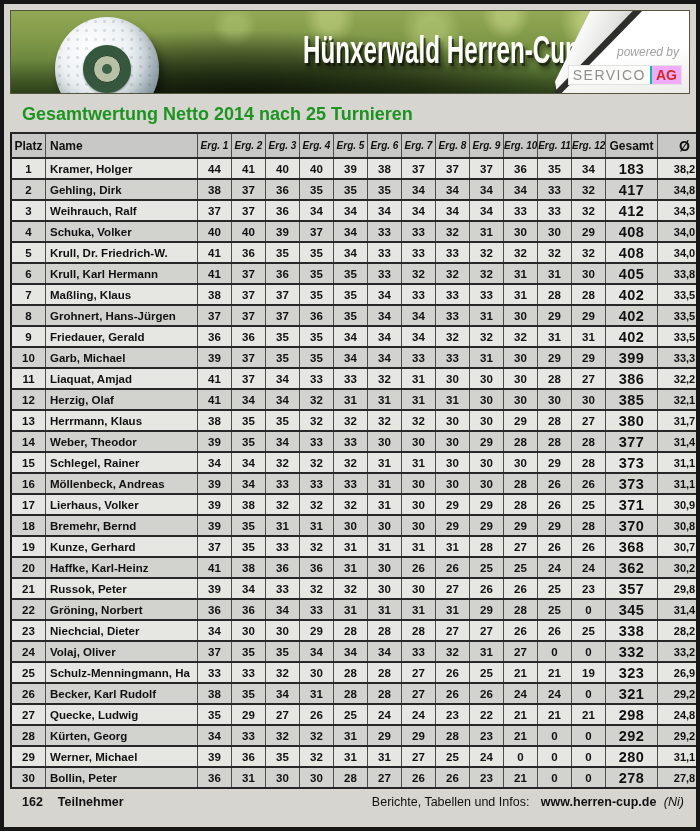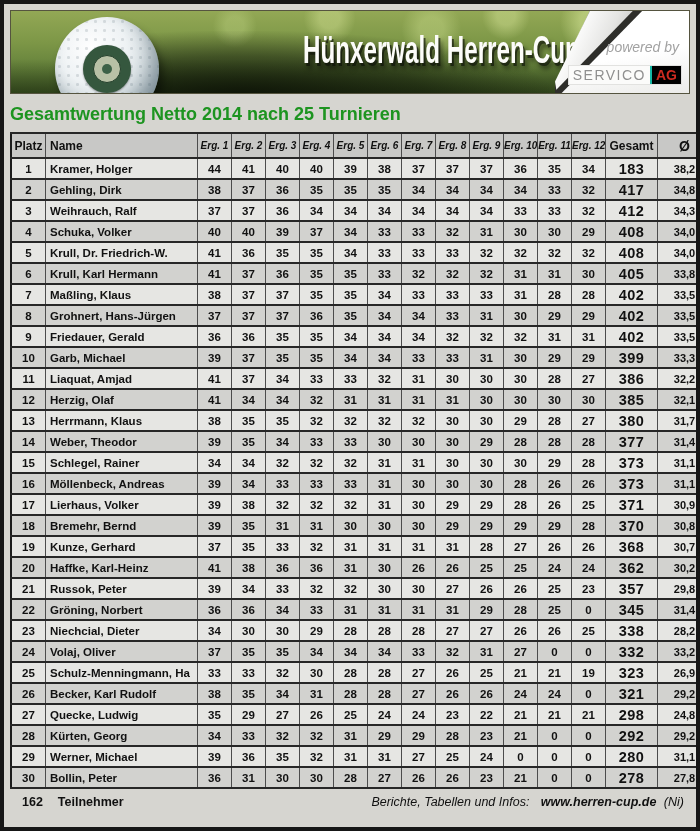--- a/index.html
+++ b/index.html
@@ -44,49 +44,49 @@
   .curl{position:absolute;top:0;right:0;bottom:0;width:134px;}
   .curl-reveal{position:absolute;inset:0;
     background:linear-gradient(170deg,#ffffff 55%,#ebebe9 100%);
     clip-path:polygon(26% 0,100% 0,100% 100%,0 100%);}
   .curl-edge{position:absolute;inset:0;background:#2e2e2a;
     clip-path:polygon(26% 0,65% 0,5% 100%,0 100%,0 90%);}
   .curl-flap{position:absolute;inset:0;
     background:linear-gradient(115deg,#ffffff 16%,#e4e4e2 38%,#bcbcb9 56%,#8d8d8a 72%,#59595­6 86%,#343434 100%);
     background:linear-gradient(115deg,#ffffff 16%,#e4e4e2 38%,#bcbcb9 56%,#8d8d8a 72%,#595956 86%,#343434 100%);
     clip-path:polygon(26% 0,58% 0,1% 96%,0 86%);}
-  .powered{position:absolute;right:10px;top:28px;font-size:14px;font-style:italic;color:#a2a2a2;}
+  .powered{position:absolute;right:10px;top:34px;font-size:12px;font-style:italic;color:#a2a2a2;}
   .brand{position:absolute;right:7px;top:54px;display:flex;align-items:stretch;
     border:1px solid #e2e2e0;background:#fbfbfa;}
   .brand-servico{font-size:14px;color:#8f8f8f;letter-spacing:1.5px;padding:1px 4px;}
-  .brand-ag{font-size:14px;font-weight:bold;color:#ce2a20;background:#000000;
+  .brand-ag{font-size:14px;font-weight:bold;color:#ce2a20;background:#f0abfc;
     padding:1px 4px;border-left:2px solid #14b8a6;}
   
-  .heading{margin:10px 2px 7px 0;font-size:18px;font-weight:bold;color:#1d9420;}
+  .heading{margin:10px 2px 7px 12px;font-size:18px;font-weight:bold;color:#1d9420;}
   
   table{border-collapse:collapse;width:684px;table-layout:fixed;border:2px solid #1c1c1c;}
   th,td{border-left:1px solid #4c4c4c;border-right:1px solid #4c4c4c;
     border-top:2px solid #272727;border-bottom:2px solid #272727;
     text-align:center;overflow:hidden;white-space:nowrap;padding:0;color:#111;}
   th{background:#c8c8c6;height:23px;font-size:12px;font-weight:bold;}
   th.erg{font-size:10px;font-style:italic;}
   th.avg{font-size:14px;}
   th.name,td.name{text-align:left;padding-left:4px;}
   td{height:19px;font-weight:bold;font-size:11.5px;}
   tr.odd td{background:#e6e6e3;}
   tr.even td{background:#d2d2cf;}
   td.gesamt{font-size:14.5px;letter-spacing:.5px;}
   td.avg{font-size:11px;}
   .w-platz{width:33px;} .w-name{width:147px;} .w-erg{width:33px;}
   .w-gesamt{width:51px;} .w-avg{width:53px;}
   
   .footer{display:flex;justify-content:space-between;align-items:center;
     padding:6px 6px 0 12px;font-size:12.5px;color:#111;}
   .participants{font-weight:bold;display:flex;gap:15px;}
-  .info span{margin-left:4px;font-style:italic;}
+  .info span{margin-left:4px;}
   .info .link{font-weight:bold;margin-left:8px;}
   .info .suffix{font-style:italic;}
 </style>
 </head>
 <body>
 
 <div class="page">
 
   <div class="banner">
     <div class="banner-darkgrass"></div>

